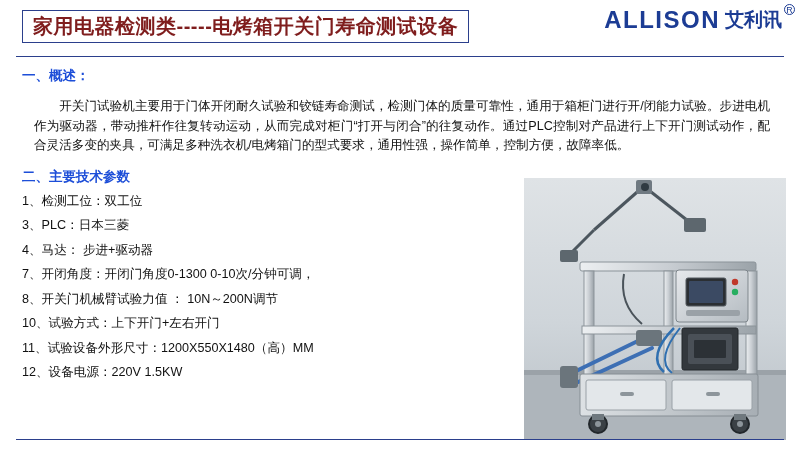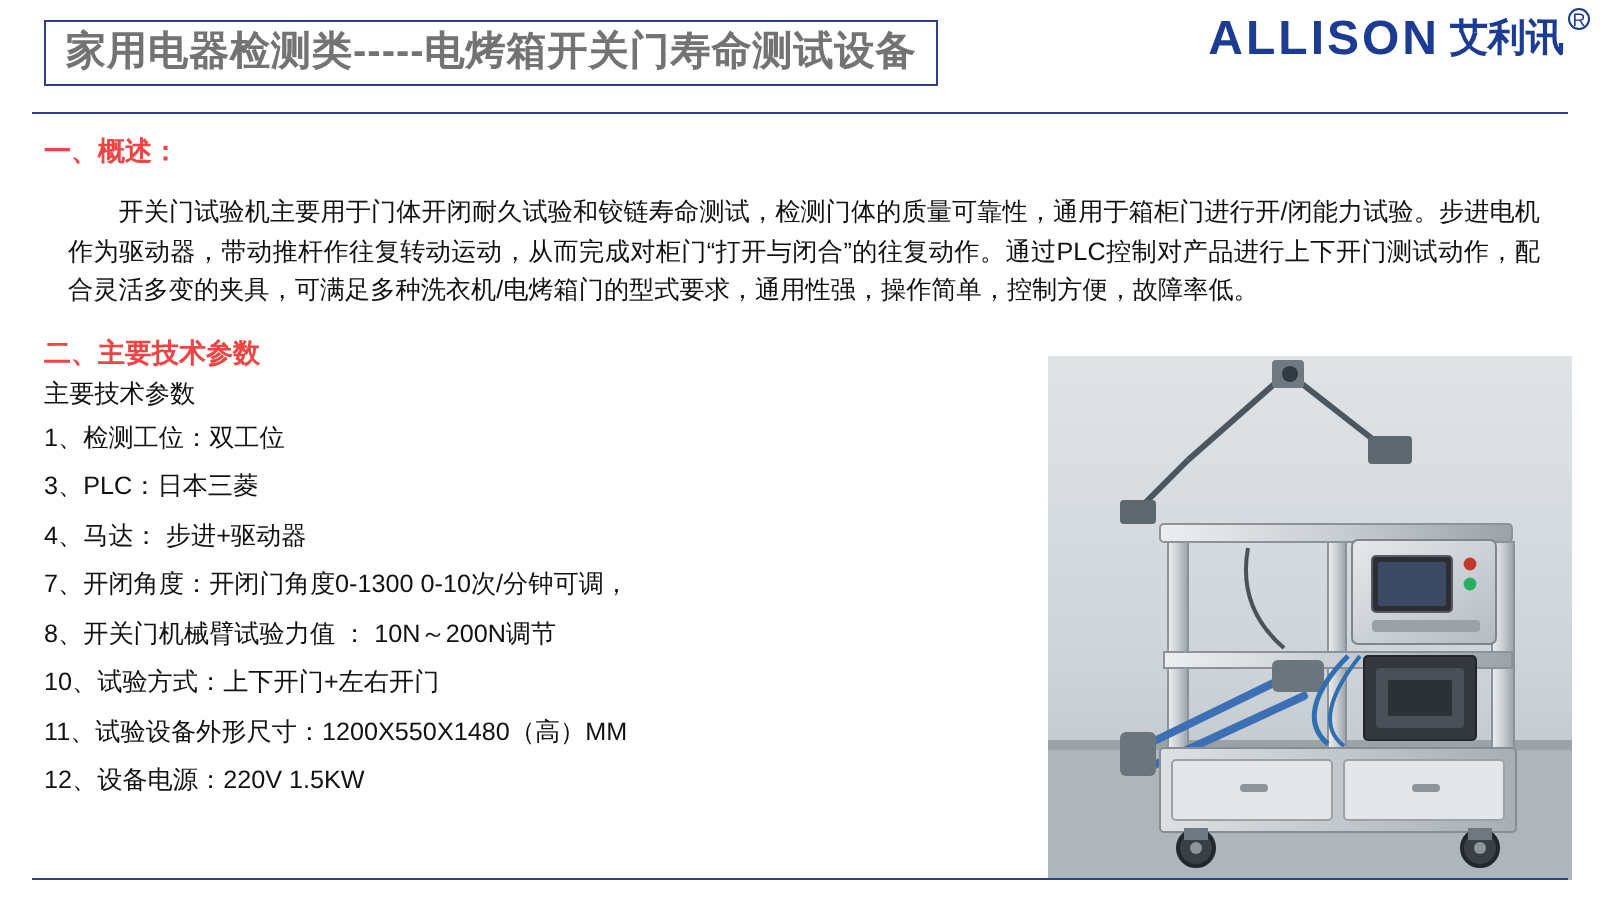--- a/index.html
+++ b/index.html
@@ -31,21 +31,21 @@
   }
   .title-wrap {
     margin: 10px 0 0 22px;
     border: 1.5px solid #2b3f8c;
     padding: 4px 10px 5px 10px;
     display: inline-block;
   }
   .title-text {
     font-size: 20px;
     font-weight: bold;
-    color: #737373;
+    color: #7f1d1d;
     letter-spacing: 0.5px;
     line-height: 1.1;
     white-space: nowrap;
   }
 
   .brand {
     margin: 8px 18px 0 0;
     display: flex;
     align-items: flex-start;
     position: relative;
@@ -89,21 +89,21 @@
 
   
   .content {
     position: relative;
     padding: 8px 18px 0 22px;
     box-sizing: border-box;
   }
   .sec-head {
     font-size: 13.5px;
     font-weight: bold;
-    color: #ef4444;
+    color: #1d4ed8;
     margin: 2px 0 3px 0;
   }
   .para {
     font-size: 12.6px;
     color: #111;
     line-height: 1.55;
     text-align: justify;
     margin: 12px;
     text-indent: 2em;
   }
@@ -162,21 +162,20 @@
   </div>
 
   <hr class="hr-main">
 
   <div class="content">
 
     <div class="sec-head">一、概述：</div>
     <p class="para">开关门试验机主要用于门体开闭耐久试验和铰链寿命测试，检测门体的质量可靠性，通用于箱柜门进行开/闭能力试验。步进电机作为驱动器，带动推杆作往复转动运动，从而完成对柜门“打开与闭合”的往复动作。通过PLC控制对产品进行上下开门测试动作，配合灵活多变的夹具，可满足多种洗衣机/电烤箱门的型式要求，通用性强，操作简单，控制方便，故障率低。</p>
 
     <div class="sec-head">二、主要技术参数</div>
-    <div class="sub-note">主要技术参数</div>
 
     <ul class="spec-list">
       <li>1、检测工位：双工位</li>
       <li>3、PLC：日本三菱</li>
       <li>4、马达： 步进+驱动器</li>
       <li>7、开闭角度：开闭门角度0-1300    0-10次/分钟可调，</li>
       <li>8、开关门机械臂试验力值 ： 10N～200N调节</li>
       <li>10、试验方式：上下开门+左右开门</li>
       <li>11、试验设备外形尺寸：1200X550X1480（高）MM</li>
       <li>12、设备电源：220V 1.5KW</li>

